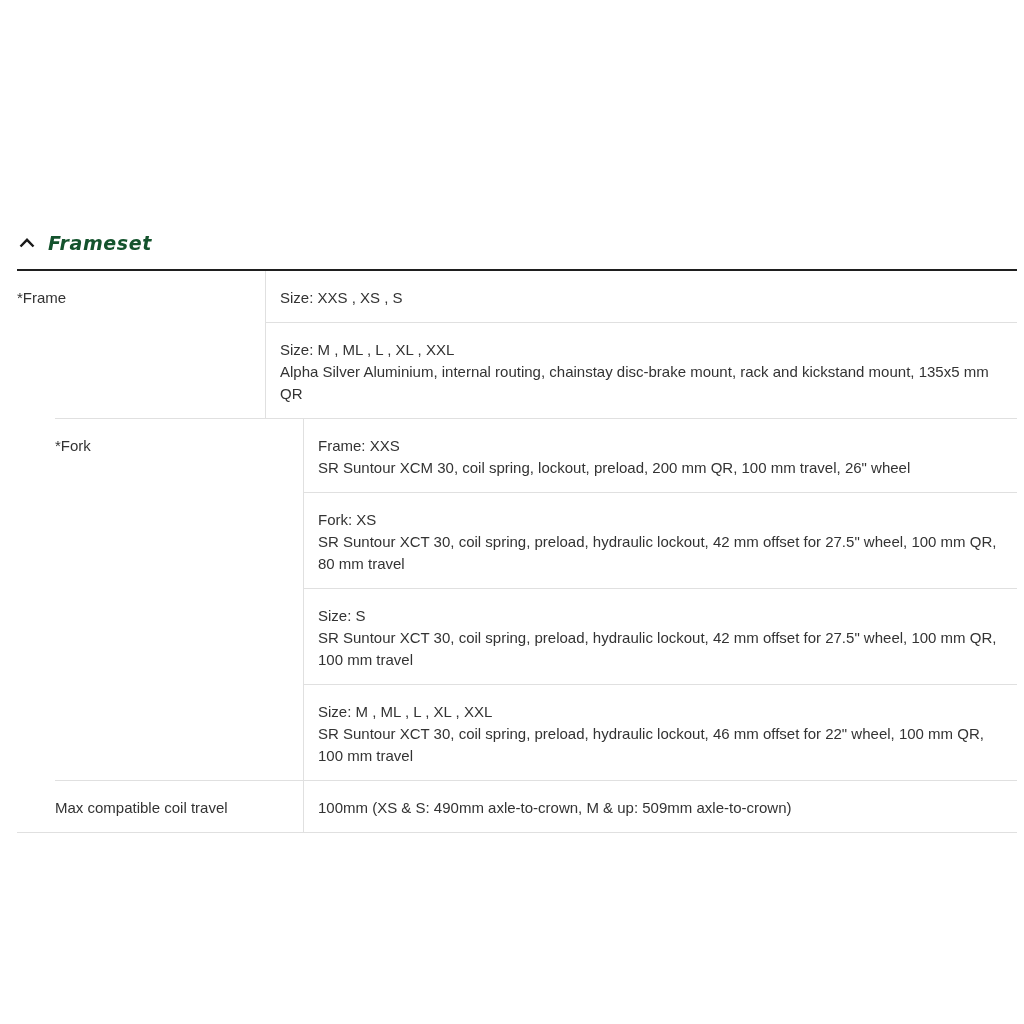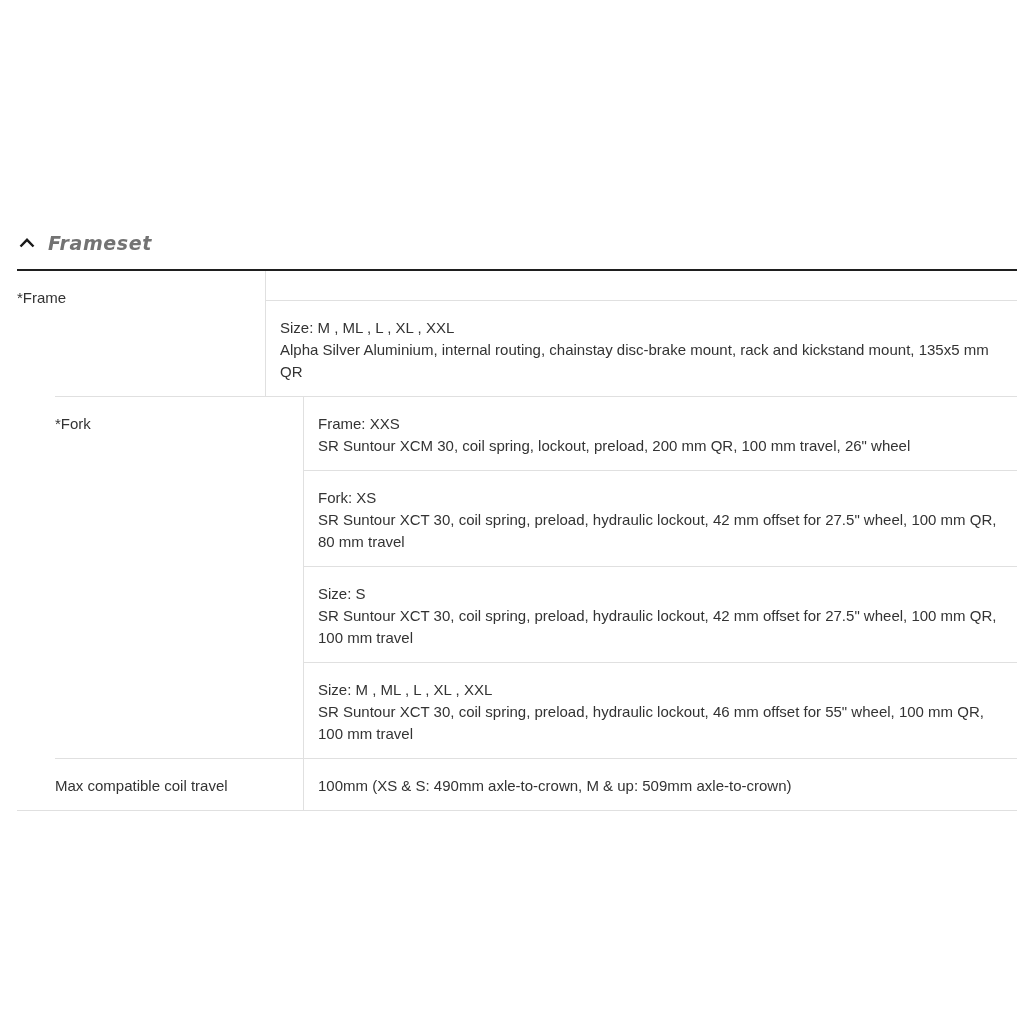--- a/index.html
+++ b/index.html
@@ -31,21 +31,21 @@
     align-items: center;
     justify-content: center;
     width: 17px; height: 12px;
   }
   .section-title {
     font-family: "DejaVu Sans", sans-serif;
     font-size: 19px;
     font-weight: 800;
     font-style: italic;
     letter-spacing: 0.6px;
-    color: #737373;
+    color: #14532d;
   }
   .spec-table {
     width: 100%;
     border-top: 2px solid #1f1f1f;
     border-bottom: 1px solid #e0e0e0;
     color: #333333;
     font-size: 15px;
     line-height: 22px;
   }
   .spec-group {
@@ -89,20 +89,21 @@
       </span>
       <h2 class="section-title">Frameset</h2>
     </div>
 
     <div class="spec-table">
 
       <div class="spec-group">
         <div class="spec-label">*Frame</div>
         <div class="spec-values">
           <div class="spec-row">
+            <div class="spec-line">Size: XXS , XS , S</div>
           </div>
           <div class="spec-row">
             <div class="spec-line">Size: M , ML , L , XL , XXL</div>
             <div class="spec-line">Alpha Silver Aluminium, internal routing, chainstay disc-brake mount, rack and kickstand mount, 135x5 mm QR</div>
           </div>
         </div>
       </div>
 
       <div class="spec-group">
         <div class="spec-label">*Fork</div>
@@ -114,21 +115,21 @@
           <div class="spec-row">
             <div class="spec-line">Fork: XS</div>
             <div class="spec-line">SR Suntour XCT 30, coil spring, preload, hydraulic lockout, 42 mm offset for 27.5" wheel, 100 mm QR, 80 mm travel</div>
           </div>
           <div class="spec-row">
             <div class="spec-line">Size: S</div>
             <div class="spec-line">SR Suntour XCT 30, coil spring, preload, hydraulic lockout, 42 mm offset for 27.5" wheel, 100 mm QR, 100 mm travel</div>
           </div>
           <div class="spec-row">
             <div class="spec-line">Size: M , ML , L , XL , XXL</div>
-            <div class="spec-line">SR Suntour XCT 30, coil spring, preload, hydraulic lockout, 46 mm offset for 55" wheel, 100 mm QR, 100 mm travel</div>
+            <div class="spec-line">SR Suntour XCT 30, coil spring, preload, hydraulic lockout, 46 mm offset for 22" wheel, 100 mm QR, 100 mm travel</div>
           </div>
         </div>
       </div>
 
       <div class="spec-group">
         <div class="spec-label">Max compatible coil travel</div>
         <div class="spec-values">
           <div class="spec-row">
             <div class="spec-line">100mm (XS &amp; S: 490mm axle-to-crown, M &amp; up: 509mm axle-to-crown)</div>
           </div>

